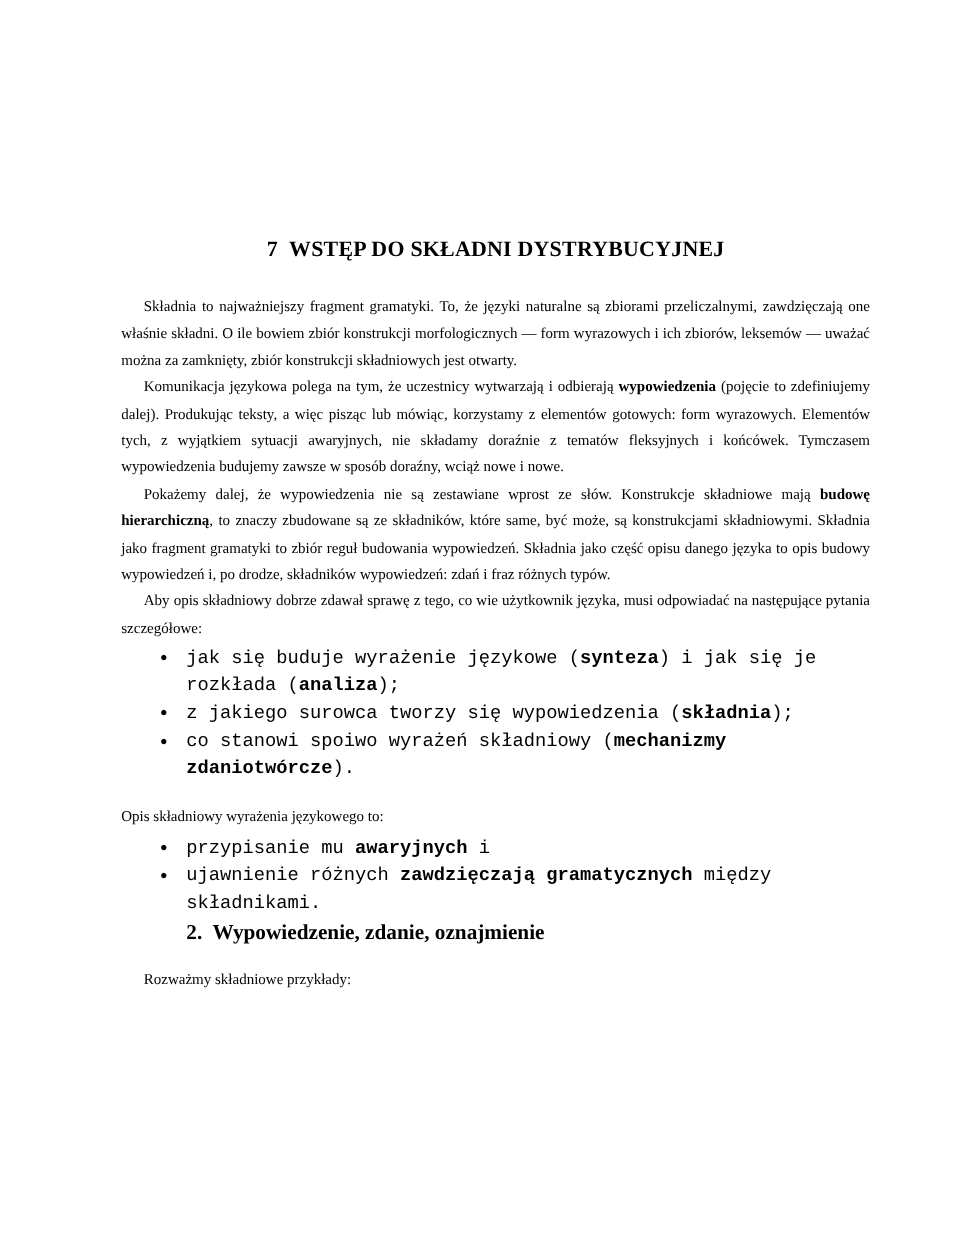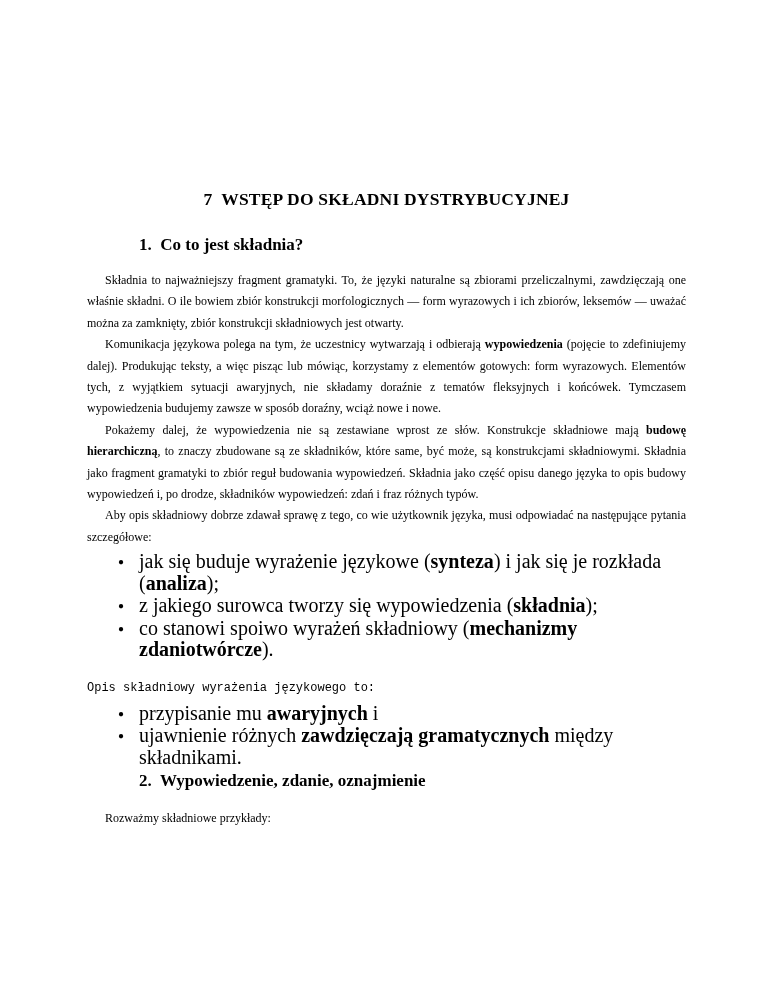--- a/index.html
+++ b/index.html
@@ -10,21 +10,21 @@
     width: 768px;
     height: 994px;
     margin: 0 auto;
     background: #ffffff;
     overflow: hidden;
     font-family: "Liberation Serif", "DejaVu Serif", serif;
     color: #000000;
   }
   .content {
     position: absolute;
-    left: 87px;
+    left: 97px;
     top: 189px;
     width: 599px;
   }
   .chapter-title {
     margin: 0 0 25px 0;
     text-align: center;
     font-size: 17.5px;
     font-weight: bold;
     letter-spacing: 0.2px;
   }
@@ -34,54 +34,54 @@
     font-weight: bold;
   }
   .section-heading.second { margin-bottom: 17px; }
   p.body {
     margin: 0;
     font-size: 12px;
     line-height: 21.4px;
     text-align: justify;
   }
   p.indent { text-indent: 18px; }
-  p.standalone { margin-top: 18px; margin-bottom: 2px; font-family: Liberation Mono, monospace; }
+  p.standalone { margin-top: 18px; margin-bottom: 2px; }
   ul.bullets {
     list-style: none;
     margin: 3px 0 3px 0;
     padding: 0;
   }
   ul.bullets li {
     display: flex;
     align-items: flex-start;
     margin: 1px 0;
   }
   .bullet-glyph {
     flex: none;
     width: 52px;
     padding-left: 31px;
     font-size: 10px;
     line-height: 21.4px;
   }
   .li-text {
     flex: 1;
-    font-size: 20px;
+    font-size: 15px;
     line-height: 21.4px;
+    font-family: Liberation Mono, monospace;
   }
   strong { font-weight: bold; }
 </style>
 </head>
 <body>
 
 <div class="page">
   <div class="content">
 
     <h1 class="chapter-title">7&nbsp; WSTĘP DO SKŁADNI DYSTRYBUCYJNEJ</h1>
 
-    <h2 class="section-heading">1.&nbsp; Co to jest składnia?</h2>
 
     <p class="body indent">Składnia to najważniejszy fragment gramatyki. To, że języki naturalne są zbiorami przeliczalnymi, zawdzięczają one właśnie składni. O ile bowiem zbiór konstrukcji morfologicznych — form wyrazowych i ich zbiorów, leksemów — uważać można za zamknięty, zbiór konstrukcji składniowych jest otwarty.</p>
 
     <p class="body indent"><span>Komunikacja językowa polega na tym, że uczestnicy wytwarzają i odbierają </span><strong>wypowiedzenia</strong><span> (pojęcie to zdefiniujemy dalej). Produkując teksty, a więc pisząc lub mówiąc, korzystamy z elementów gotowych: form wyrazowych. Elementów tych, z wyjątkiem sytuacji awaryjnych, nie składamy doraźnie z tematów fleksyjnych i końcówek. Tymczasem wypowiedzenia budujemy zawsze w sposób doraźny, wciąż nowe i nowe.</span></p>
 
     <p class="body indent"><span>Pokażemy dalej, że wypowiedzenia nie są zestawiane wprost ze słów. Konstrukcje składniowe mają </span><strong>budowę hierarchiczną</strong><span>, to znaczy zbudowane są ze składników, które same, być może, są konstrukcjami składniowymi. Składnia jako fragment gramatyki to zbiór reguł budowania wypowiedzeń. Składnia jako część opisu danego języka to opis budowy wypowiedzeń i, po drodze, składników wypowiedzeń: zdań i fraz różnych typów.</span></p>
 
     <p class="body indent">Aby opis składniowy dobrze zdawał sprawę z tego, co wie użytkownik języka, musi odpowiadać na następujące pytania szczegółowe:</p>
 
     <ul class="bullets">

